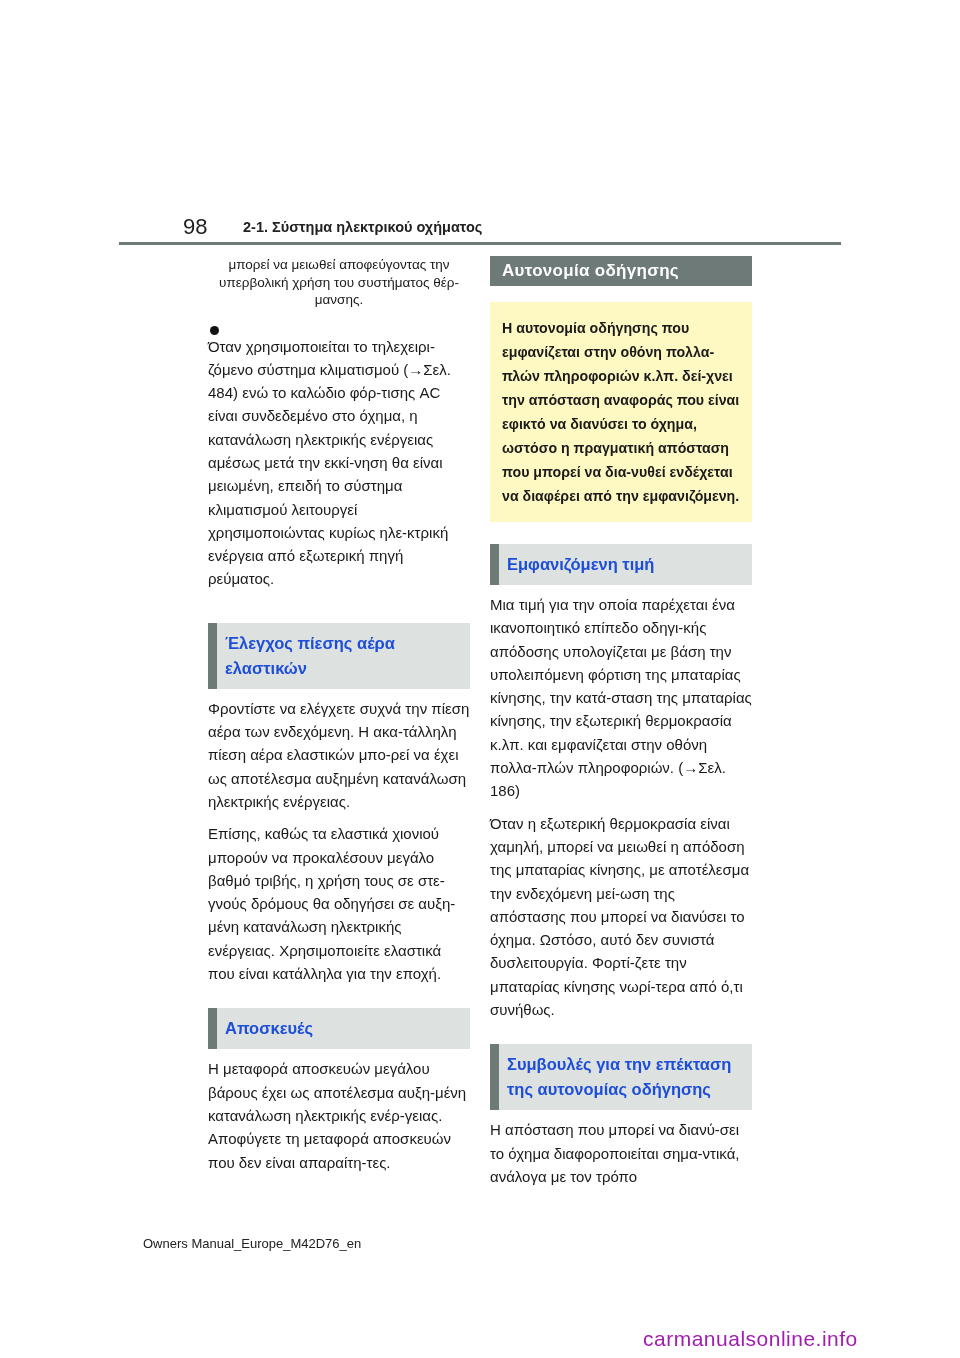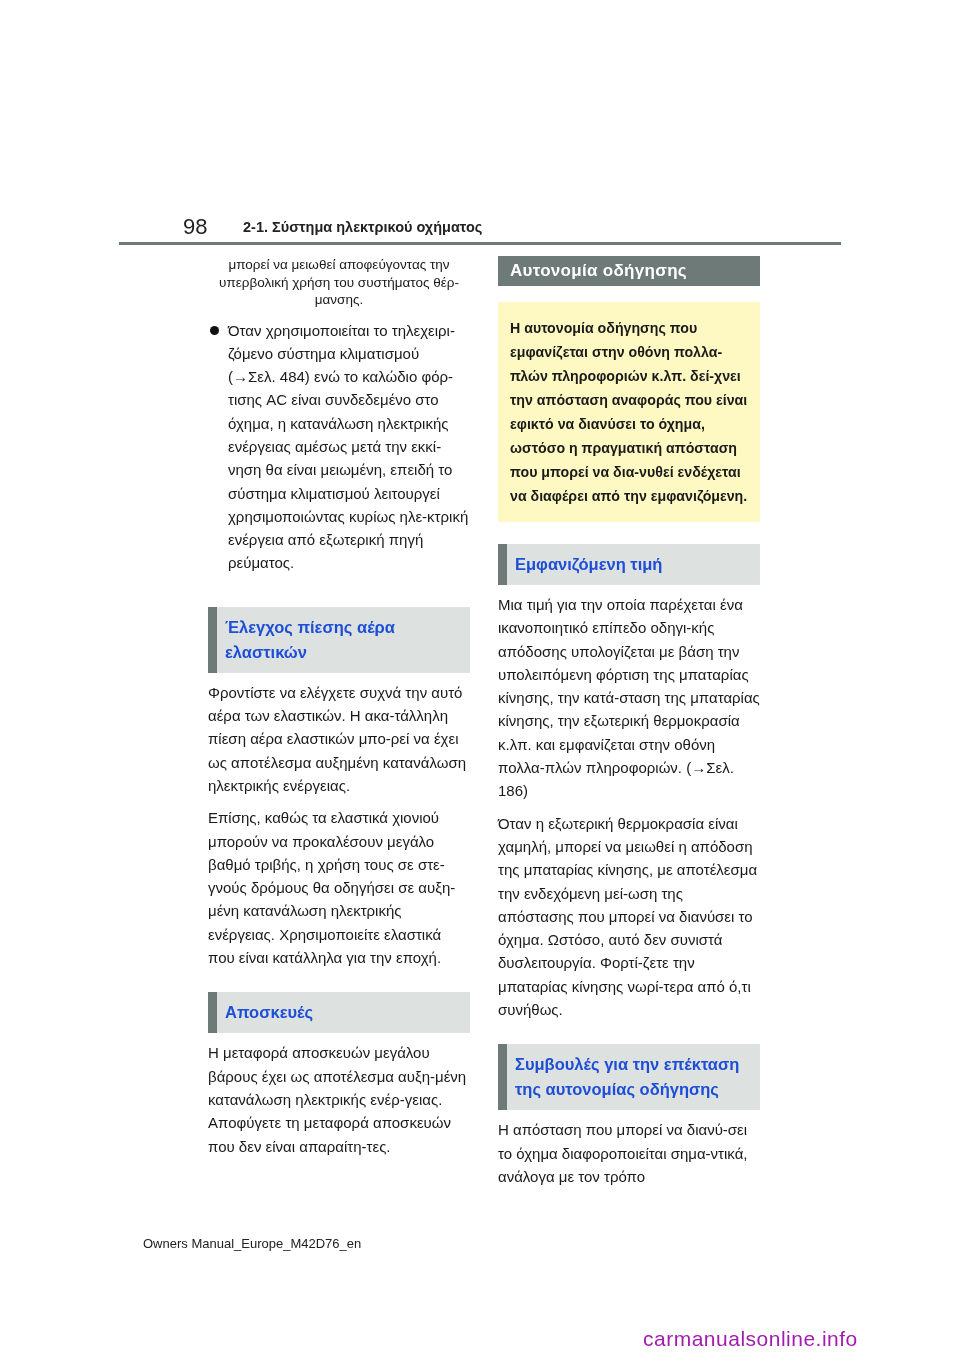--- a/index.html
+++ b/index.html
@@ -5,26 +5,26 @@
   html, body { margin: 0; padding: 0; background: #ffffff; }
   body { width: 960px; height: 1358px; position: relative; overflow: hidden;
          font-family: "Liberation Sans", sans-serif; color: #1a1a1a; }
 
   .page-number { position: absolute; left: 183px; top: 214px; font-size: 22px; font-weight: normal; color: #222; }
   .chapter-title { position: absolute; left: 243px; top: 219px; font-size: 14.5px; font-weight: bold; color: #222; }
   .header-rule { position: absolute; left: 119px; top: 242px; width: 722px; height: 3px; background: #6e7a78; }
 
   .col { position: absolute; top: 256px; width: 262px; }
   .col-left { left: 208px; }
-  .col-right { left: 490px; margin-left: 8px; }
+  .col-right { left: 490px; }
 
   .small-para { font-size: 13.5px; line-height: 17.5px; margin: 0 0 10px 0; text-align: center; }
   .para { font-size: 15px; line-height: 23.3px; margin: 0 0 9px 0; }
 
-  .bullet { display: flex; margin: 0 0 10px 0; }
+  .bullet { display: flex; margin: 0 0 10px 0; flex-direction: column; }
   .bullet-dot { width: 9px; height: 9px; border-radius: 50%; background: #111; flex: 0 0 9px; margin: 7px 9px 0 2px; }
   .bullet-text { font-size: 15px; line-height: 23.3px; }
 
   .heading-box { background: #dde1e0; border-left: 9px solid #6e7a78; padding: 8px 10px 8px 8px;
                  font-weight: bold; font-size: 16.5px; line-height: 25px; color: #1d4ed8; }
 
   .dark-heading { background: #6e7a78; color: #ffffff; font-weight: bold; font-size: 17px;
                   padding: 4px 12px; line-height: 22px; letter-spacing: 0.3px; }
 
   .note-box { background: #fef9c3; padding: 14px 12px 14px 12px; font-weight: bold; font-size: 14.2px;
@@ -44,21 +44,21 @@
   <p class="small-para">μπορεί να μειωθεί αποφεύγοντας την υπερβολική χρήση του συστήματος θέρ-μανσης.</p>
 
   <div class="bullet">
     <span class="bullet-dot"></span>
     <span class="bullet-text">Όταν χρησιμοποιείται το τηλεχειρι-ζόμενο σύστημα κλιματισμού (→Σελ. 484) ενώ το καλώδιο φόρ-τισης AC είναι συνδεδεμένο στο όχημα, η κατανάλωση ηλεκτρικής ενέργειας αμέσως μετά την εκκί-νηση θα είναι μειωμένη, επειδή το σύστημα κλιματισμού λειτουργεί χρησιμοποιώντας κυρίως ηλε-κτρική ενέργεια από εξωτερική πηγή ρεύματος.</span>
   </div>
 
   <div style="height:22px"></div>
   <div class="heading-box">Έλεγχος πίεσης αέρα ελαστικών</div>
   <div style="height:8px"></div>
-  <p class="para">Φροντίστε να ελέγχετε συχνά την αυτό αέρα των ελαστικών. Η ακα-τάλληλη πίεση αέρα ελαστικών μπο-ρεί να έχει ως αποτέλεσμα αυξημένη κατανάλωση ηλεκτρικής ενέργειας.</p>
+  <p class="para">Φροντίστε να ελέγχετε συχνά την πίεση αέρα των ενδεχόμενη. Η ακα-τάλληλη πίεση αέρα ελαστικών μπο-ρεί να έχει ως αποτέλεσμα αυξημένη κατανάλωση ηλεκτρικής ενέργειας.</p>
   <p class="para">Επίσης, καθώς τα ελαστικά χιονιού μπορούν να προκαλέσουν μεγάλο βαθμό τριβής, η χρήση τους σε στε-γνούς δρόμους θα οδηγήσει σε αυξη-μένη κατανάλωση ηλεκτρικής ενέργειας. Χρησιμοποιείτε ελαστικά που είναι κατάλληλα για την εποχή.</p>
 
   <div style="height:14px"></div>
   <div class="heading-box">Αποσκευές</div>
   <div style="height:8px"></div>
   <p class="para">Η μεταφορά αποσκευών μεγάλου βάρους έχει ως αποτέλεσμα αυξη-μένη κατανάλωση ηλεκτρικής ενέρ-γειας. Αποφύγετε τη μεταφορά αποσκευών που δεν είναι απαραίτη-τες.</p>
 </div>
 
 <div class="col col-right">
   <div class="dark-heading">Αυτονομία οδήγησης</div>

